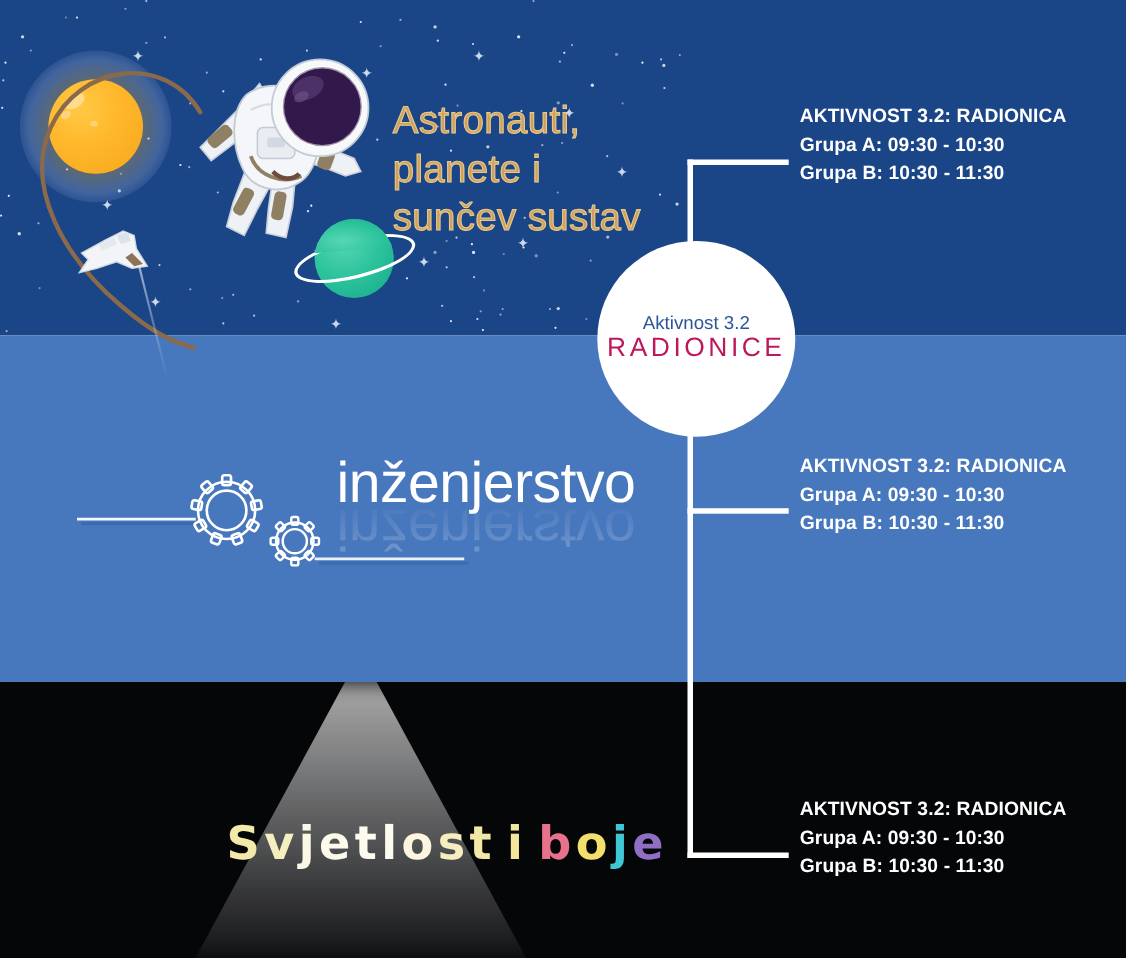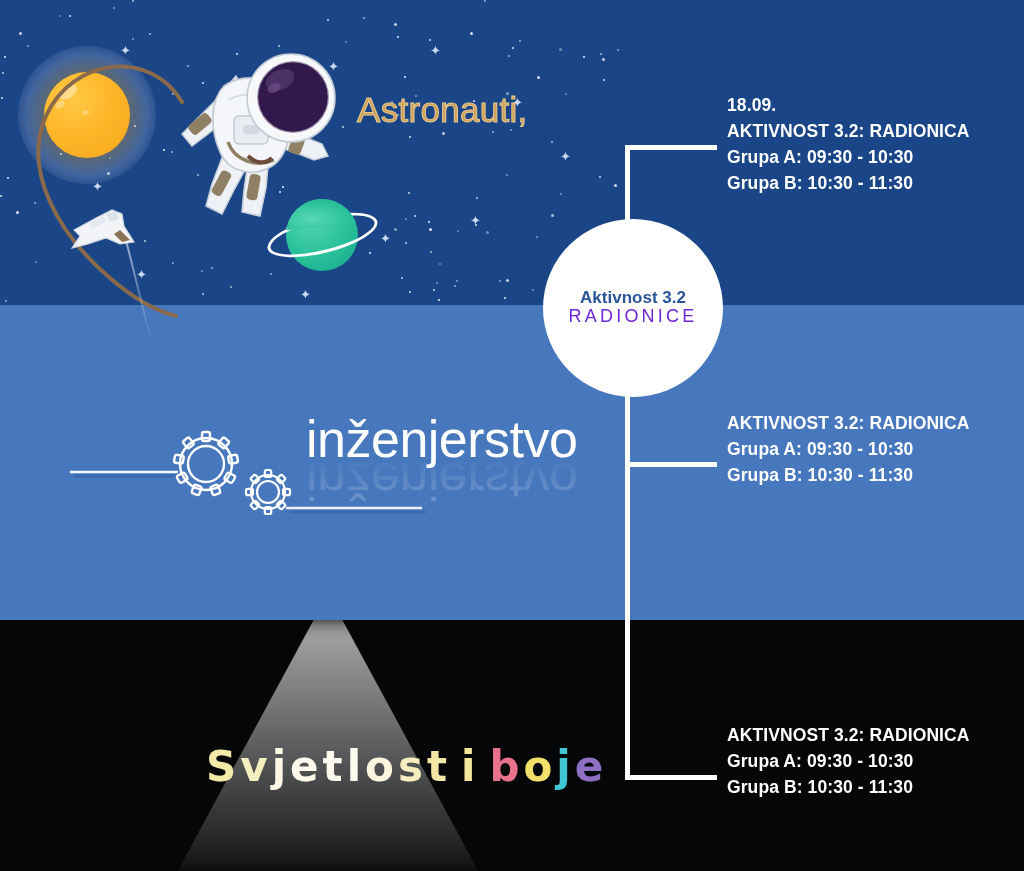--- a/index.html
+++ b/index.html
@@ -148,29 +148,29 @@
   }
 
   
   .badge {
     position: absolute; left: 543px; top: 219px; width: 180px; height: 178px;
     background: #ffffff; border-radius: 50%;
     display: flex; flex-direction: column; align-items: center;
     justify-content: center; text-align: center;
   }
   .badge-kicker {
-    font-size: 17px; color: #2a5699; font-weight: 700; line-height: 1.1;
+    font-size: 17px; color: #2a5699; font-weight: 400; line-height: 1.1;
     margin-bottom: 1px;
   }
   .badge-main {
     font-size: 44px; color: #3f73bd; font-weight: 700; line-height: 1.02;
     letter-spacing: -.5px;
   }
   .badge-sub {
-    font-size: 18px; color: #6d28d9; font-weight: 400;
+    font-size: 24px; color: #be185d; font-weight: 400;
     letter-spacing: 3.2px; line-height: 1.1; margin-top: -1px;
   }
 
   
   .event {
     position: absolute; left: 727px; width: 292px;
     color: #ffffff;
     font-size: 17.5px; line-height: 26px; font-weight: 700;
     letter-spacing: .1px;
   }
@@ -368,20 +368,22 @@
   <div class="shuttle-trail"></div>
   <svg class="shuttle" viewBox="0 0 76 66">
     <path d="M8,32 L30,20 L46,12 L56,16 L58,28 L68,44 L54,46 L40,40 L22,46 L6,50 L14,38 Z" fill="#f2f4f7" stroke="#cfd6df" stroke-width="1.2"></path>
     <path d="M40,16 L50,13 L53,21 L44,24 Z" fill="#dde3ea"></path>
     <path d="M54,32 L64,42 L56,44 L48,36 Z" fill="#8c7355"></path>
     <path d="M24,24 L38,18 L40,24 L26,30 Z" fill="#e4e9ef"></path>
   </svg>
 
   <div class="space-title">
     <div>Astronauti,</div>
+    <div>planete i</div>
+    <div>sunčev sustav</div>
   </div>
 
   <svg class="gears" viewBox="0 0 400 120">
     <defs>
       <g id="tooth">
           <rect x="-4.5" y="-4" width="9" height="9" rx="2"></rect>
         </g>
     </defs>
 
     <path d="M10,60 L118,60" stroke="#ffffff" stroke-width="2.5" fill="none" opacity=".95"></path>
@@ -434,21 +436,20 @@
   <div class="tl-branch" style="top:145px; width:92px;"></div>
   <div class="tl-branch" style="top:462px; width:92px;"></div>
   <div class="tl-branch" style="top:775px; width:92px;"></div>
 
   <div class="badge">
     <div class="badge-kicker">Aktivnost 3.2</div>
     <div class="badge-sub">RADIONICE</div>
   </div>
 
   <div class="event" style="top:92px;">
-    <div class="ev-date">18.09.</div>
     <div class="ev-title">AKTIVNOST 3.2: RADIONICA</div>
     <div>Grupa A: 09:30 - 10:30</div>
     <div>Grupa B: 10:30 - 11:30</div>
   </div>
 
   <div class="event" style="top:410px;">
     <div class="ev-title">AKTIVNOST 3.2: RADIONICA</div>
     <div>Grupa A: 09:30 - 10:30</div>
     <div>Grupa B: 10:30 - 11:30</div>
   </div>

